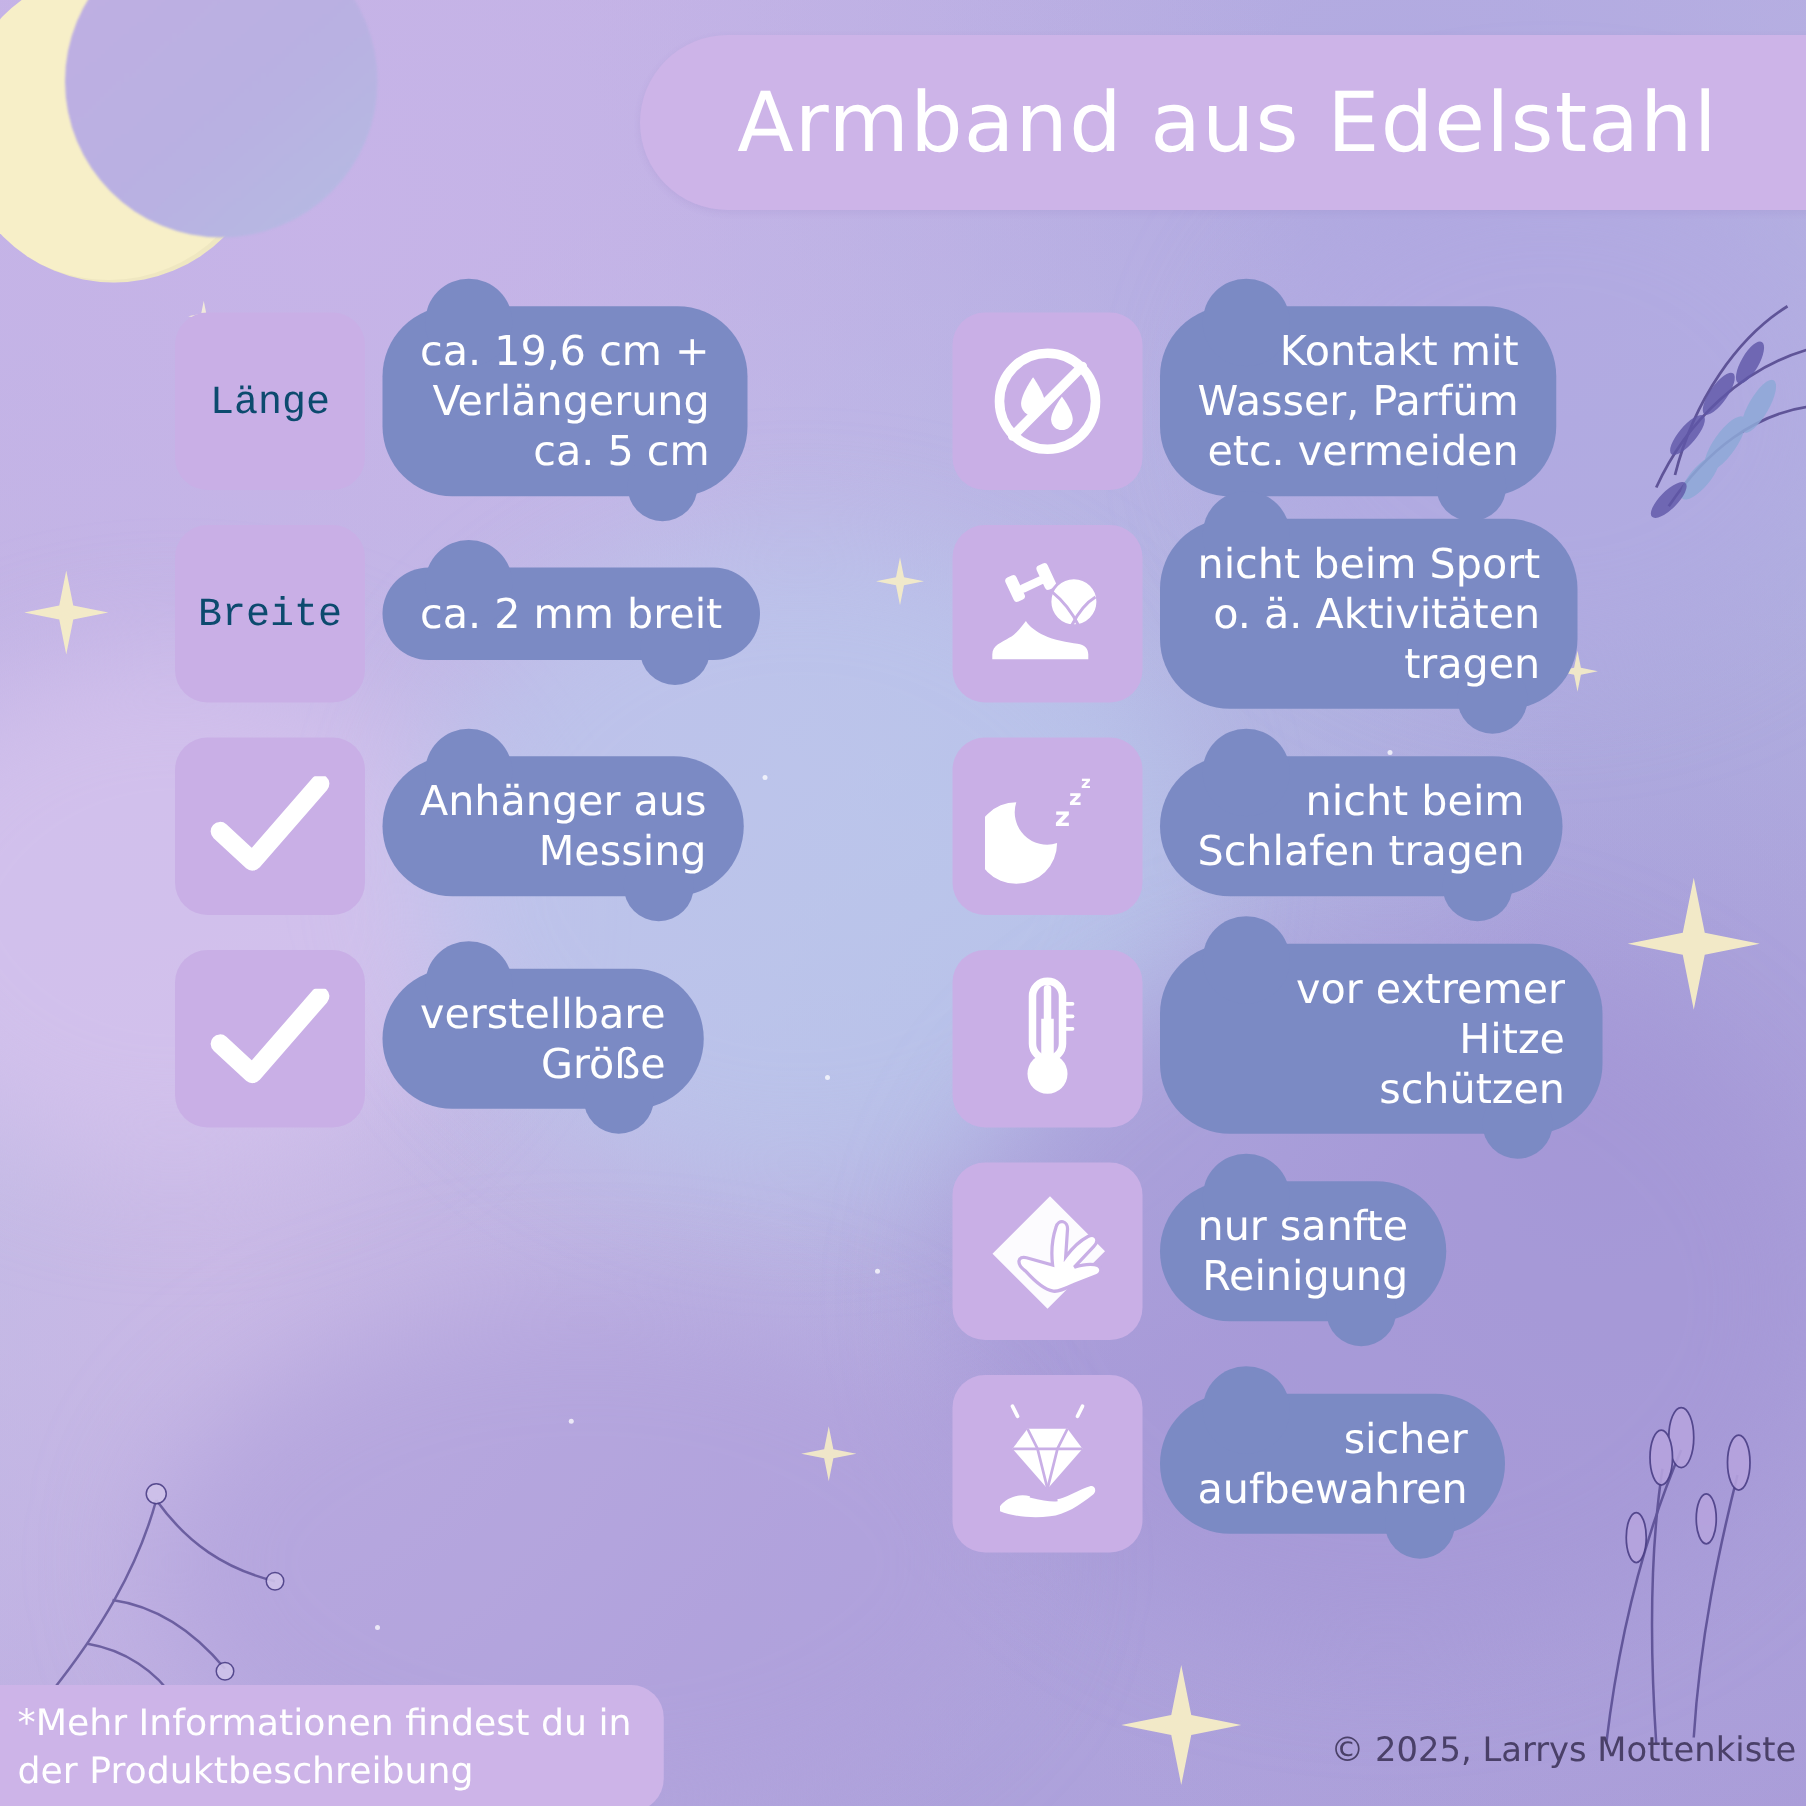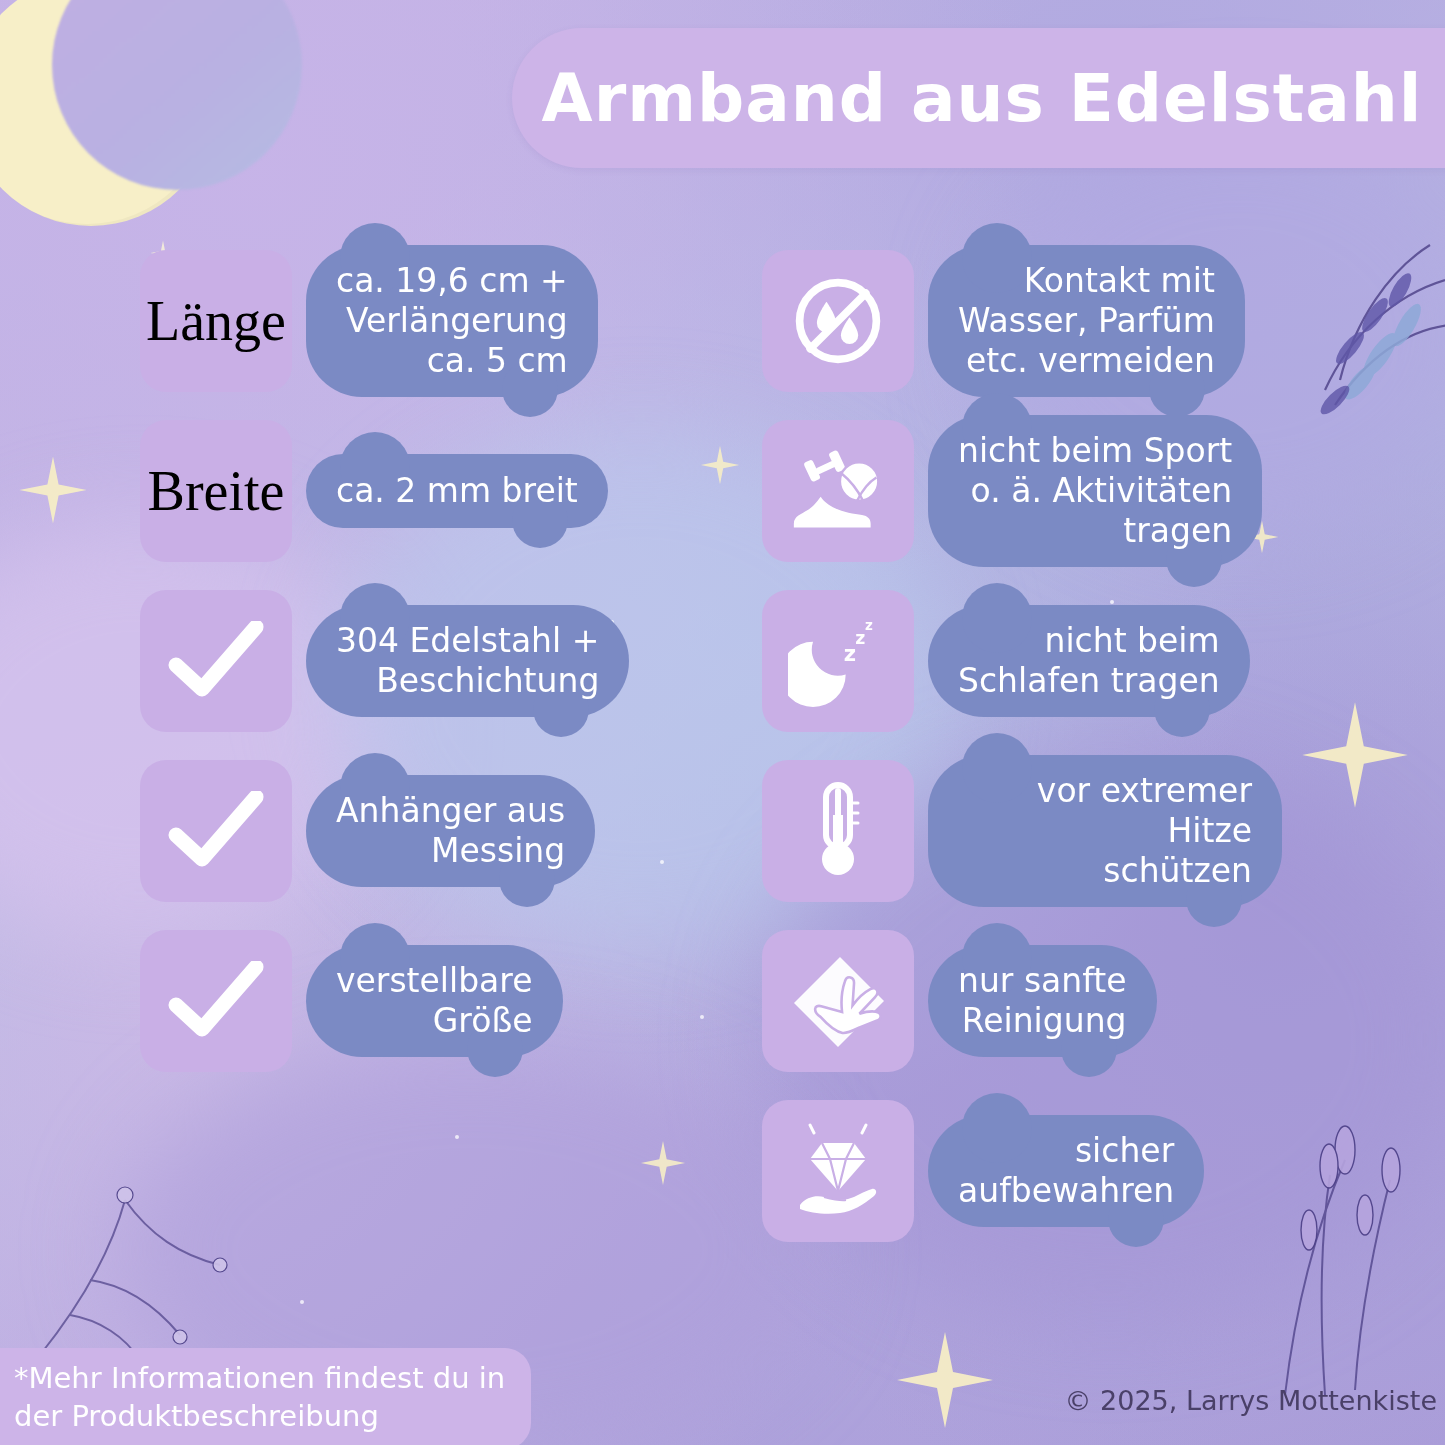--- a/index.html
+++ b/index.html
@@ -82,21 +82,21 @@
     background: #cdb4e8;
     border-radius: 70px 0 0 70px;
     display: flex;
     align-items: center;
     justify-content: center;
     box-shadow: 0 2px 6px rgba(120,100,170,0.12);
   }
   .title-text {
     color: #ffffff;
     font-size: 66px;
-    font-weight: bold;
+    font-weight: normal;
     letter-spacing: 1px;
     white-space: nowrap;
     font-family: "DejaVu Sans", sans-serif;
   }
 
   
   .column {
     position: absolute;
     display: flex;
     flex-direction: column;
@@ -118,23 +118,23 @@
     background: #c9afe6;
     display: flex;
     align-items: center;
     justify-content: center;
     flex: 0 0 auto;
     color: #ffffff;
     font-size: 40px;
     position: relative;
   }
   .tile-label {
-    color: #000000;
-    font-size: 56px;
-    font-family: Liberation Serif, serif;
+    color: #0c4a6e;
+    font-size: 32px;
+    font-family: Liberation Mono, monospace;
   }
   .tile svg { display: block; }
 
   
   .bubble {
     position: relative;
     margin-left: 14px;
     background: #7b8ac4;
     color: #ffffff;
     border-radius: 56px;
@@ -329,33 +329,20 @@
 
     <div class="row">
       <div class="tile">
         <span class="tile-label">Breite</span>
       </div>
       <div class="bubble">
         <span>ca. 2 mm breit</span>
       </div>
     </div>
 
-    <div class="row">
-      <div class="tile">
-        <span>
-          <svg width="96" height="80" viewBox="0 0 96 80">
-              <path d="M8 44 L34 68 L88 6" stroke="#ffffff" stroke-width="15" fill="none" stroke-linecap="round" stroke-linejoin="round"></path>
-            </svg>
-        </span>
-      </div>
-      <div class="bubble tall">
-        <span>304 Edelstahl +
-Beschichtung</span>
-      </div>
-    </div>
 
     <div class="row">
       <div class="tile">
         <span>
           <svg width="96" height="80" viewBox="0 0 96 80">
               <path d="M8 44 L34 68 L88 6" stroke="#ffffff" stroke-width="15" fill="none" stroke-linecap="round" stroke-linejoin="round"></path>
             </svg>
         </span>
       </div>
       <div class="bubble tall">

